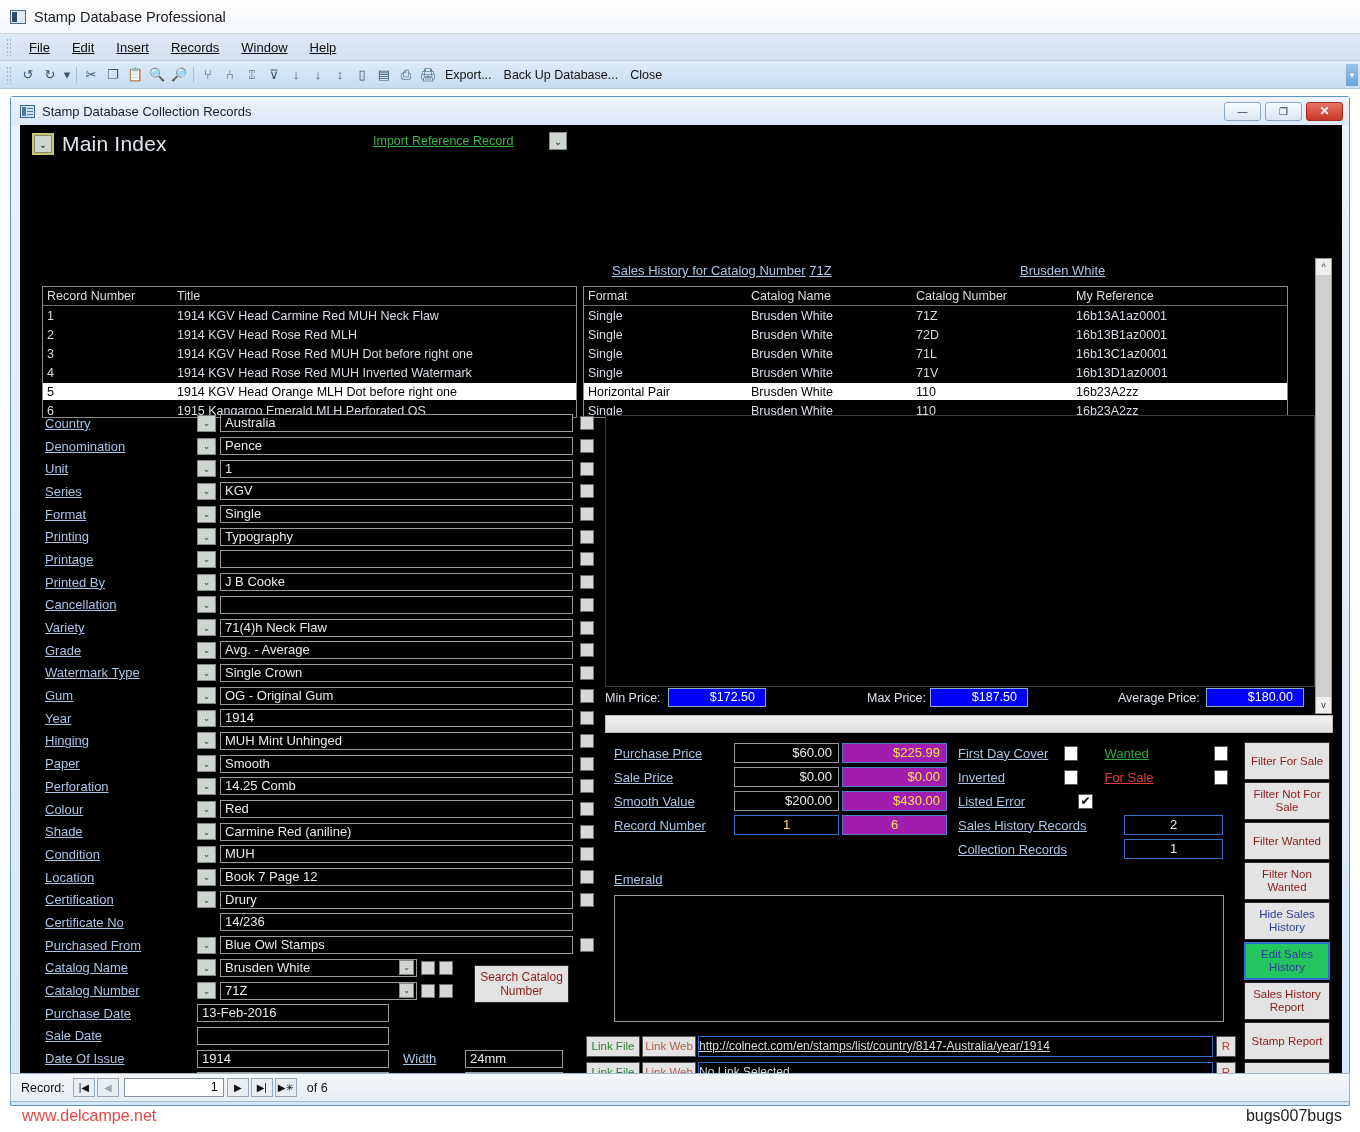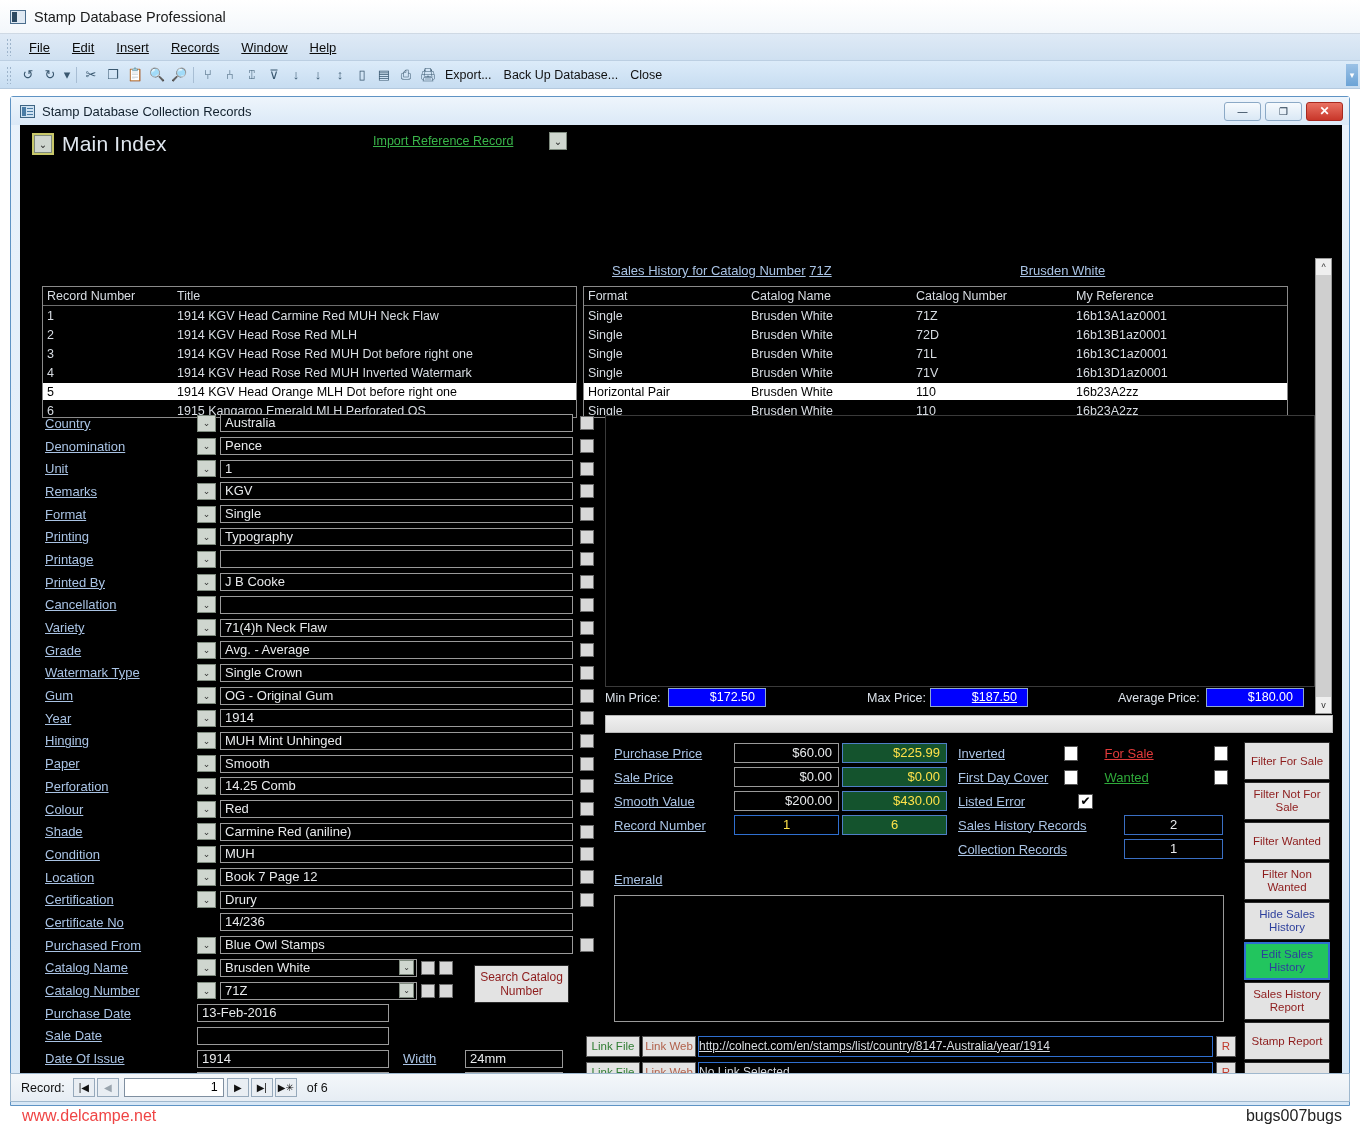--- a/index.html
+++ b/index.html
@@ -152,21 +152,21 @@
   .greybar { position:absolute; left:585px; top:590px; width:728px; height:18px;
              background:linear-gradient(#f0f0f0,#e0e0e0); border:1px solid #b9b9b9; }
 
   
   .valgrid { position:absolute; left:594px; top:616px; width:600px; }
   .vrow { display:flex; align-items:center; height:24px; }
   .vlabel { width:120px; font-size:13px; color:#a9c3e4; text-decoration:underline; }
   .vb1 { width:105px; height:20px; background:#000; border:1px solid #9a9a9a; color:#e9ebed;
          font-size:13px; text-align:right; padding-right:6px; line-height:18px; }
   .vb1.blue { border:1px solid #2f6fd0; color:#ffe24a; text-align:center; padding-right:0; }
-  .vb2 { width:105px; height:20px; background:#14532d; border:1px solid #4f7fc6; color:#ffe24a;
+  .vb2 { width:105px; height:20px; background:#a21caf; border:1px solid #4f7fc6; color:#ffe24a;
          font-size:13px; text-align:right; padding-right:6px; line-height:18px; margin-left:3px; }
   .vb2.ctr { text-align:center; padding-right:0; }
 
   .flags { position:absolute; left:938px; top:616px; width:270px; }
   .flagrow { display:flex; align-items:center; height:24px; }
   .flbl { width:120px; font-size:13px; text-decoration:underline; color:#a9c3e4; }
   .flbl.red { color:#e23b3b; }
   .flbl.green { color:#2faa3a; }
   .fbox { width:15px; height:15px; background:#fff; border:1px solid #555;
           display:flex;align-items:center;justify-content:center; font-size:12px; color:#000; }
@@ -392,21 +392,21 @@
             <div class="finput">Pence</div>
             <div class="fchk"></div>
           </div>
           <div class="frow">
             <div class="flabel">Unit</div>
             <div class="fcombo">⌄</div>
             <div class="finput">1</div>
             <div class="fchk"></div>
           </div>
           <div class="frow">
-            <div class="flabel">Remarks</div>
+            <div class="flabel">Series</div>
             <div class="fcombo">⌄</div>
             <div class="finput">KGV</div>
             <div class="fchk"></div>
           </div>
           <div class="frow">
             <div class="flabel">Format</div>
             <div class="fcombo">⌄</div>
             <div class="finput">Single</div>
             <div class="fchk"></div>
           </div>
@@ -563,21 +563,21 @@
         </div>
 
       <div class="btn-search">Search Catalog Number</div>
 
       <div class="imgpane"></div>
 
       <div class="pricebar">
         <div class="plabel" style="left:0;top:3px;">Min Price:</div>
         <div class="pbox" style="left:63px;top:0;width:98px;">$172.50</div>
         <div class="plabel" style="left:262px;top:3px;">Max Price:</div>
-        <div class="pbox" style="left:325px;top:0;width:98px;text-decoration:underline;">$187.50</div>
+        <div class="pbox" style="left:325px;top:0;width:98px;">$187.50</div>
         <div class="plabel" style="left:513px;top:3px;">Average Price:</div>
         <div class="pbox" style="left:601px;top:0;width:98px;">$180.00</div>
       </div>
       <div class="greybar"></div>
 
       <div class="valgrid" id="value-rows">
           <div class="vrow">
             <div class="vlabel">Purchase Price</div>
             <div class="vb1">$60.00</div>
             <div class="vb2">$225.99</div>
@@ -594,31 +594,31 @@
           </div>
           <div class="vrow">
             <div class="vlabel">Record Number</div>
             <div class="vb1 blue">1</div>
             <div class="vb2 ctr">6</div>
           </div>
         </div>
 
       <div class="flags" id="flag-rows">
           <div class="flagrow">
+            <div class="flbl">First Day Cover</div>
+            <div class="fbox"></div>
+            <div class="fspacer"></div>
+            <div class="flbl green" style="width: 70px;">Wanted</div>
+            <div class="fbox" style="margin-left: 48px;"></div>
+          </div>
+          <div class="flagrow">
             <div class="flbl">Inverted</div>
             <div class="fbox"></div>
             <div class="fspacer"></div>
             <div class="flbl red" style="width: 70px;">For Sale</div>
-            <div class="fbox" style="margin-left: 48px;"></div>
-          </div>
-          <div class="flagrow">
-            <div class="flbl">First Day Cover</div>
-            <div class="fbox"></div>
-            <div class="fspacer"></div>
-            <div class="flbl green" style="width: 70px;">Wanted</div>
             <div class="fbox" style="margin-left: 48px;"></div>
           </div>
           <div class="flagrow">
             <div class="flbl">Listed Error</div>
             <div class="fbox">✔</div>
           </div>
           <div class="flagrow">
             <div class="flbl" style="width: 166px;">Sales History Records</div>
             <div class="fcount">2</div>
           </div>

